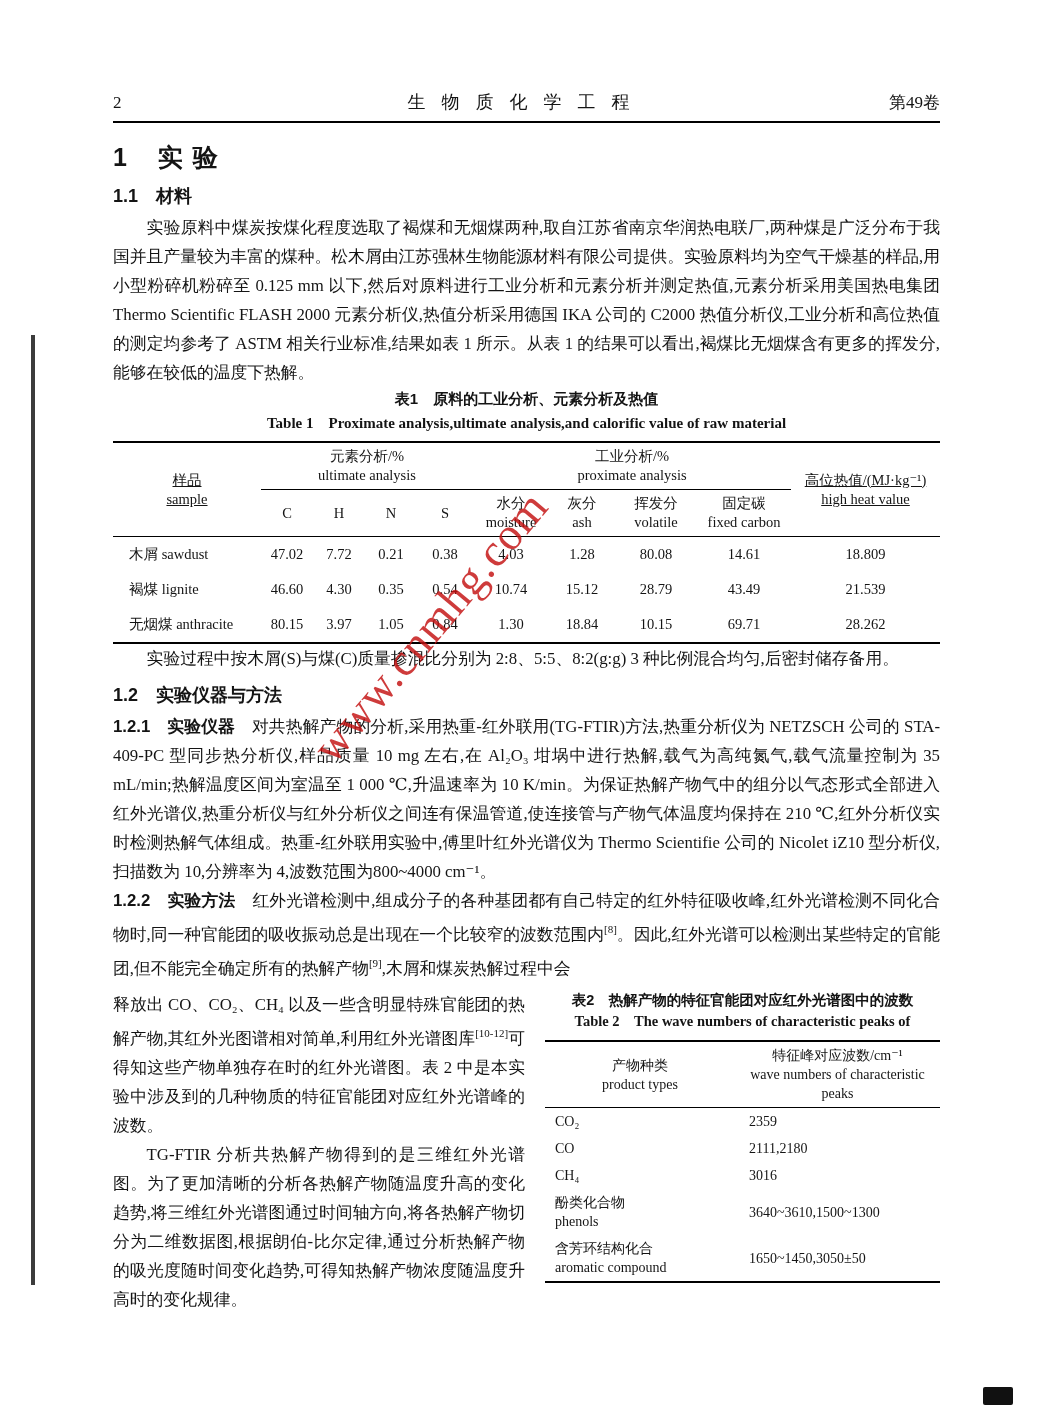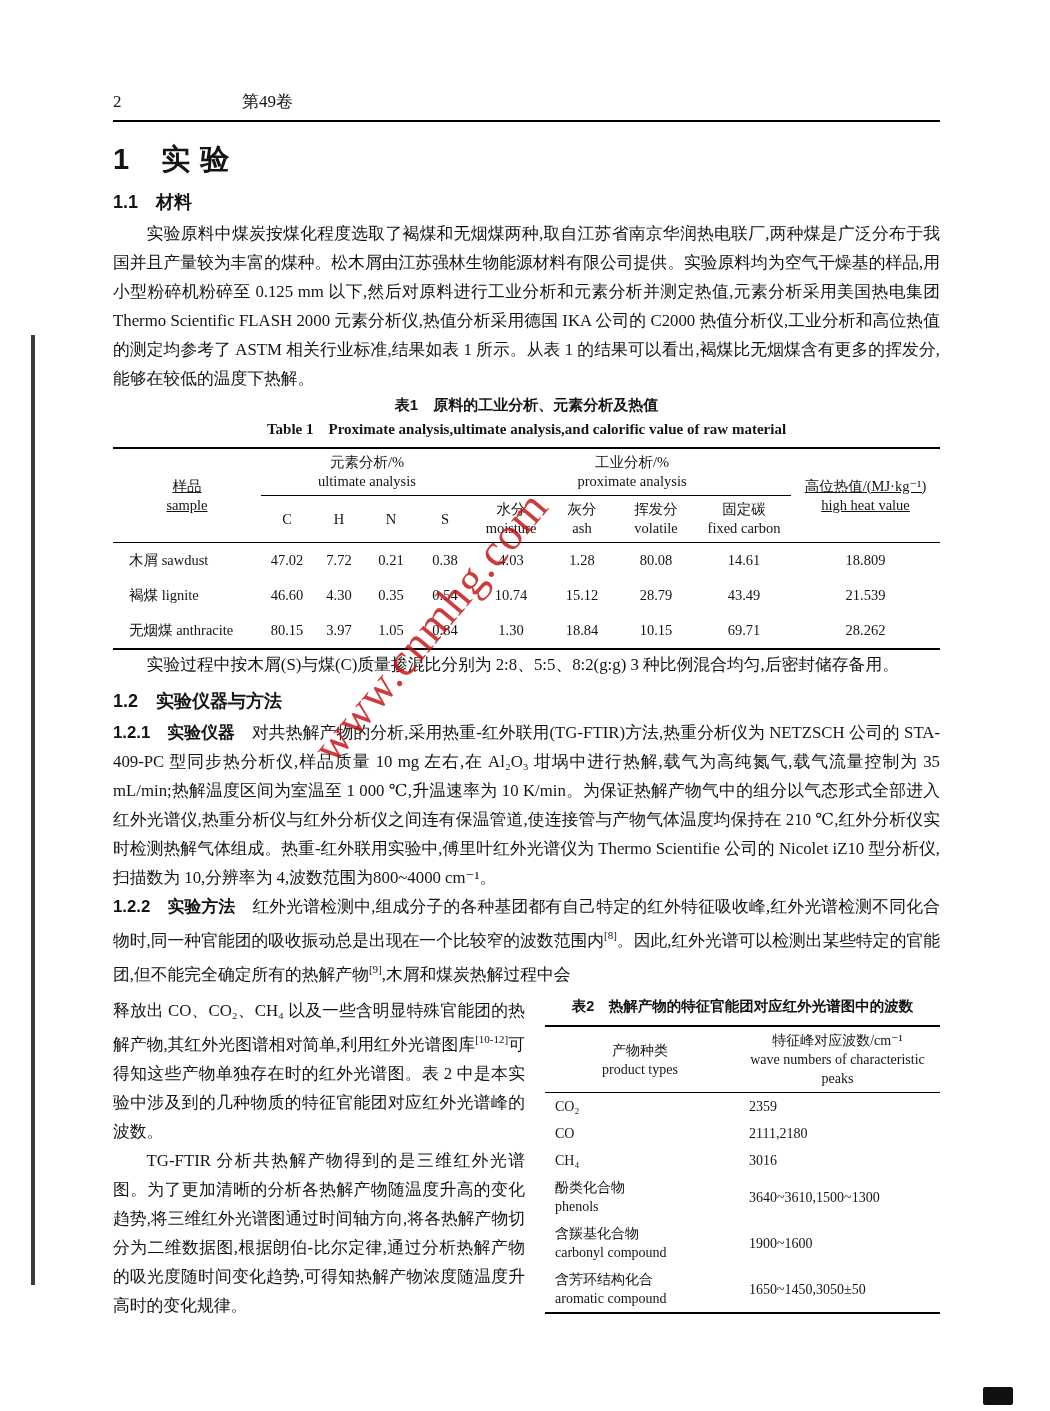--- a/index.html
+++ b/index.html
@@ -18,21 +18,21 @@
   .rule { border-bottom:2px solid #000; margin-top:7px; margin-bottom:18px; }
 
   
   p.body { font-size:16.8px; line-height:29px; text-align:justify; margin:0; }
   p.indent { text-indent:2em; }
   .mt10 { margin-top:10px; }
   sup { font-size:11px; }
   b.inlbl { font-family:"Liberation Sans","DejaVu Sans",sans-serif; font-weight:700; }
 
   h1.sec {
-    margin:18px 0 10px 0; font-size:29px; font-weight:700;
+    margin:18px 0 10px 0; font-size:25px; font-weight:700;
     font-family:"Liberation Sans","DejaVu Sans",sans-serif;
   }
   h1.sec .secnum { margin-right:24px; }
   h1.sec .sectext { letter-spacing:10px; }
   h2.sub {
     margin:10px 0 5px 0; font-size:18px; font-weight:700;
     font-family:Liberation Sans, sans-serif;
   }
 
   
@@ -88,20 +88,21 @@
 <div class="page">
 
   <div class="watermark">www.cnmhg.com</div>
   <div class="edge-left"></div>
   <div class="corner-br"></div>
 
   <div class="content">
 
     <div class="pg-header">
       <span class="pg-num">2</span>
+      <span class="pg-title">生物质化学工程</span>
       <span class="pg-vol">第49卷</span>
     </div>
     <div class="rule"></div>
 
 
     <h1 class="sec">
       <span class="secnum">1</span>
       <span class="sectext">实验</span>
     </h1>
 
@@ -216,20 +217,21 @@
 
     <div class="twocol">
 
       <div class="leftcol">
         <p class="body"><span>释放出 CO、CO₂、CH₄ 以及一些含明显特殊官能团的热解产物,其红外光图谱相对简单,利用红外光谱图库</span><sup>[10-12]</sup><span>可得知这些产物单独存在时的红外光谱图。表 2 中是本实验中涉及到的几种物质的特征官能团对应红外光谱峰的波数。</span></p>
         <p class="body indent">TG-FTIR 分析共热解产物得到的是三维红外光谱图。为了更加清晰的分析各热解产物随温度升高的变化趋势,将三维红外光谱图通过时间轴方向,将各热解产物切分为二维数据图,根据朗伯-比尔定律,通过分析热解产物的吸光度随时间变化趋势,可得知热解产物浓度随温度升高时的变化规律。</p>
       </div>
 
       <div class="rightcol">
         <div class="cap zh small">表2　热解产物的特征官能团对应红外光谱图中的波数</div>
+        <div class="cap en small">Table 2　The wave numbers of characteristic peaks of</div>
 
         <table class="t2">
           <thead>
             <tr>
               <th>
                 <span>产物种类</span>
                 <span>product types</span>
               </th>
               <th>
                 <span>特征峰对应波数/cm⁻¹</span>
@@ -252,27 +254,20 @@
             </tr>
             <tr>
               <td class="c1">
                 <span class="blk">酚类化合物</span>
                 <span class="blk">phenols</span>
               </td>
               <td class="c2">3640~3610,1500~1300</td>
             </tr>
             <tr>
               <td class="c1">
-                <span class="blk">含羰基化合物</span>
-                <span class="blk">carbonyl compound</span>
-              </td>
-              <td class="c2">1900~1600</td>
-            </tr>
-            <tr>
-              <td class="c1">
                 <span class="blk">含芳环结构化合</span>
                 <span class="blk">aromatic compound</span>
               </td>
               <td class="c2">1650~1450,3050±50</td>
             </tr>
           </tbody>
         </table>
       </div>
 
     </div>

